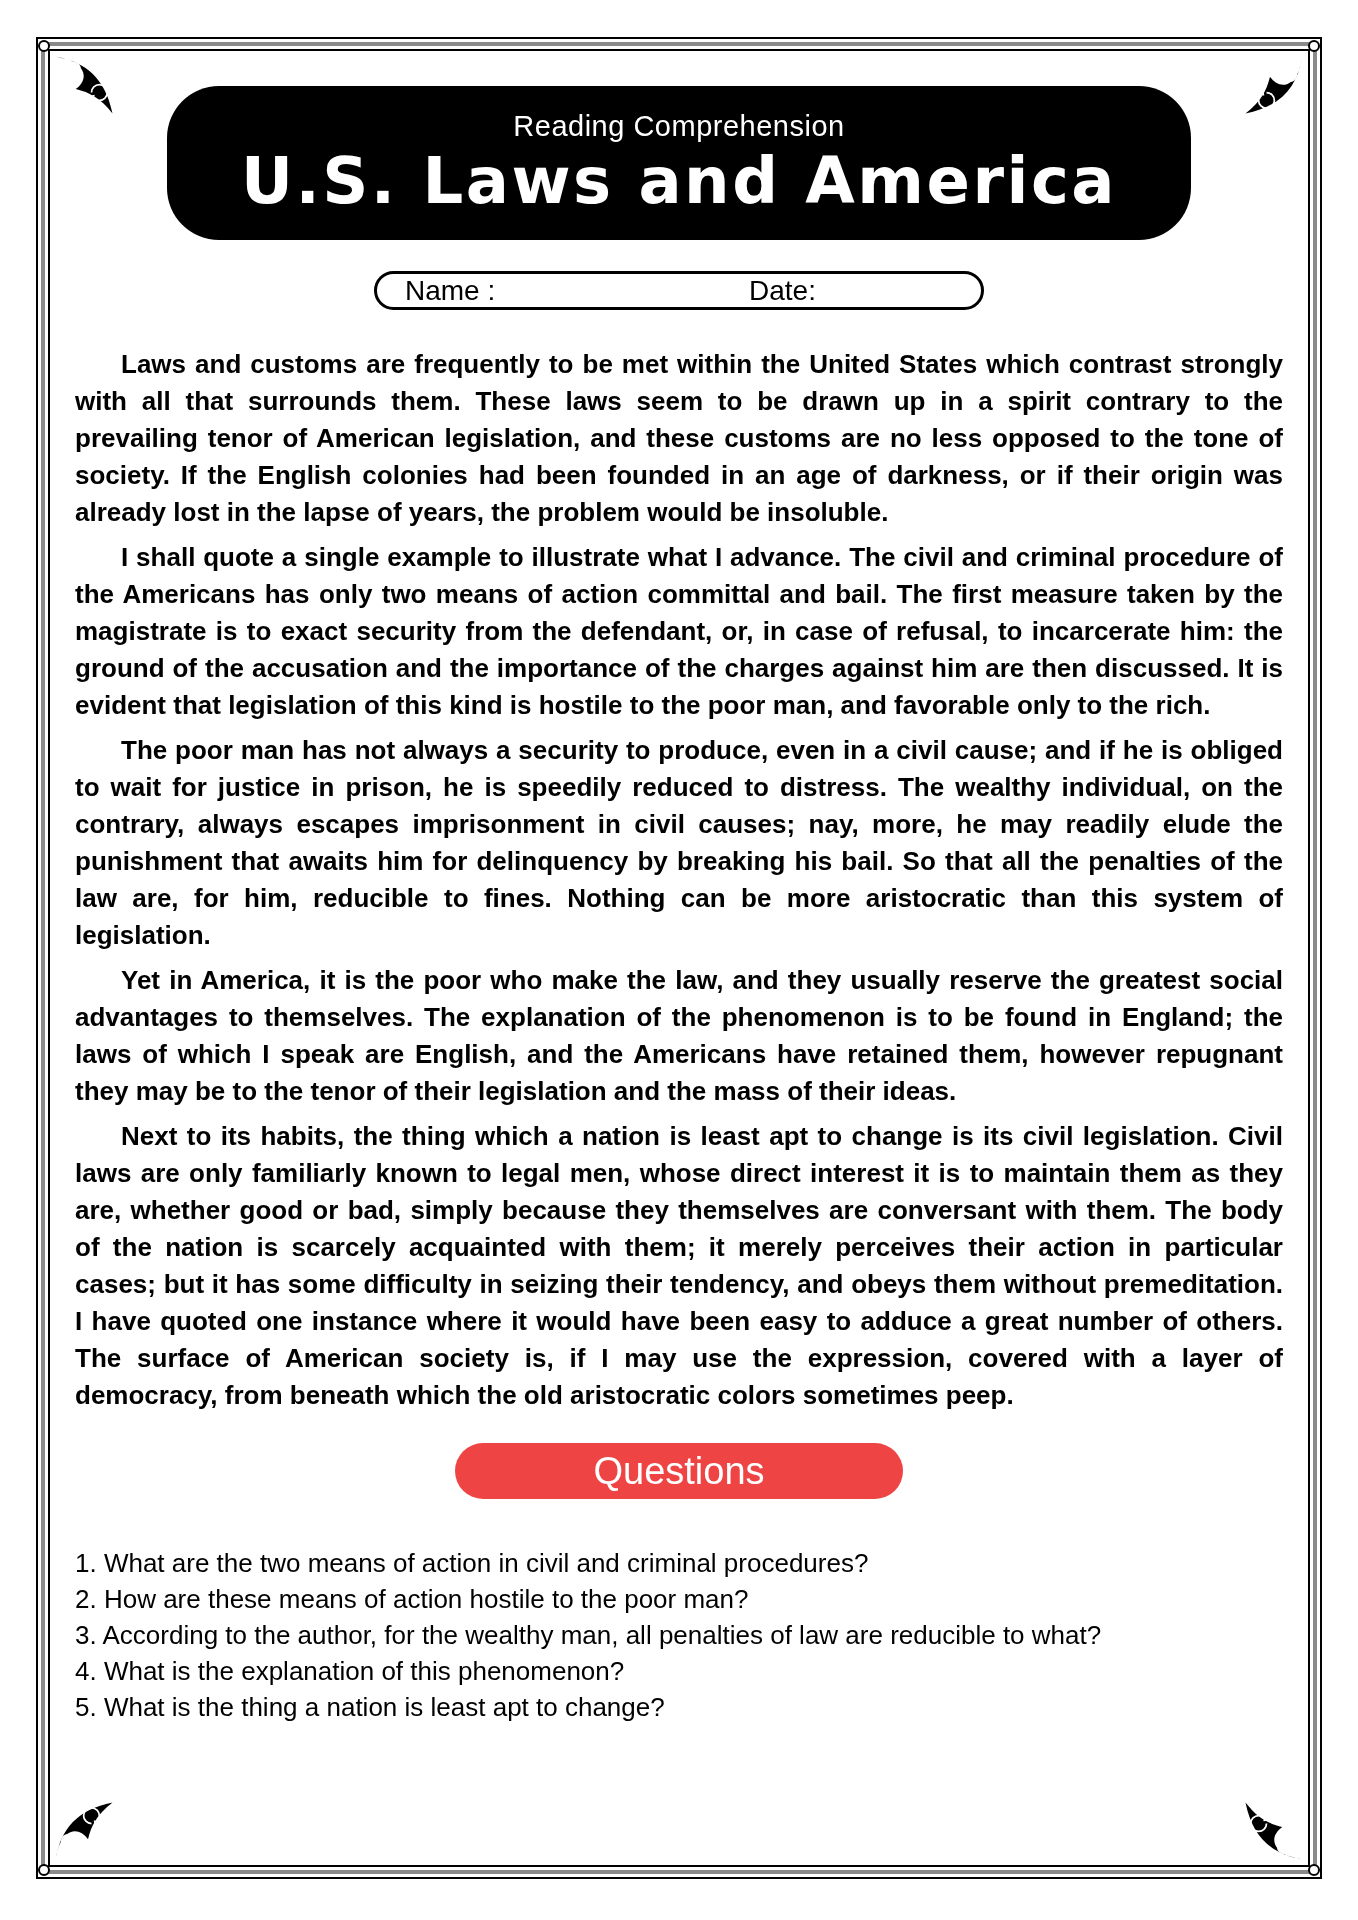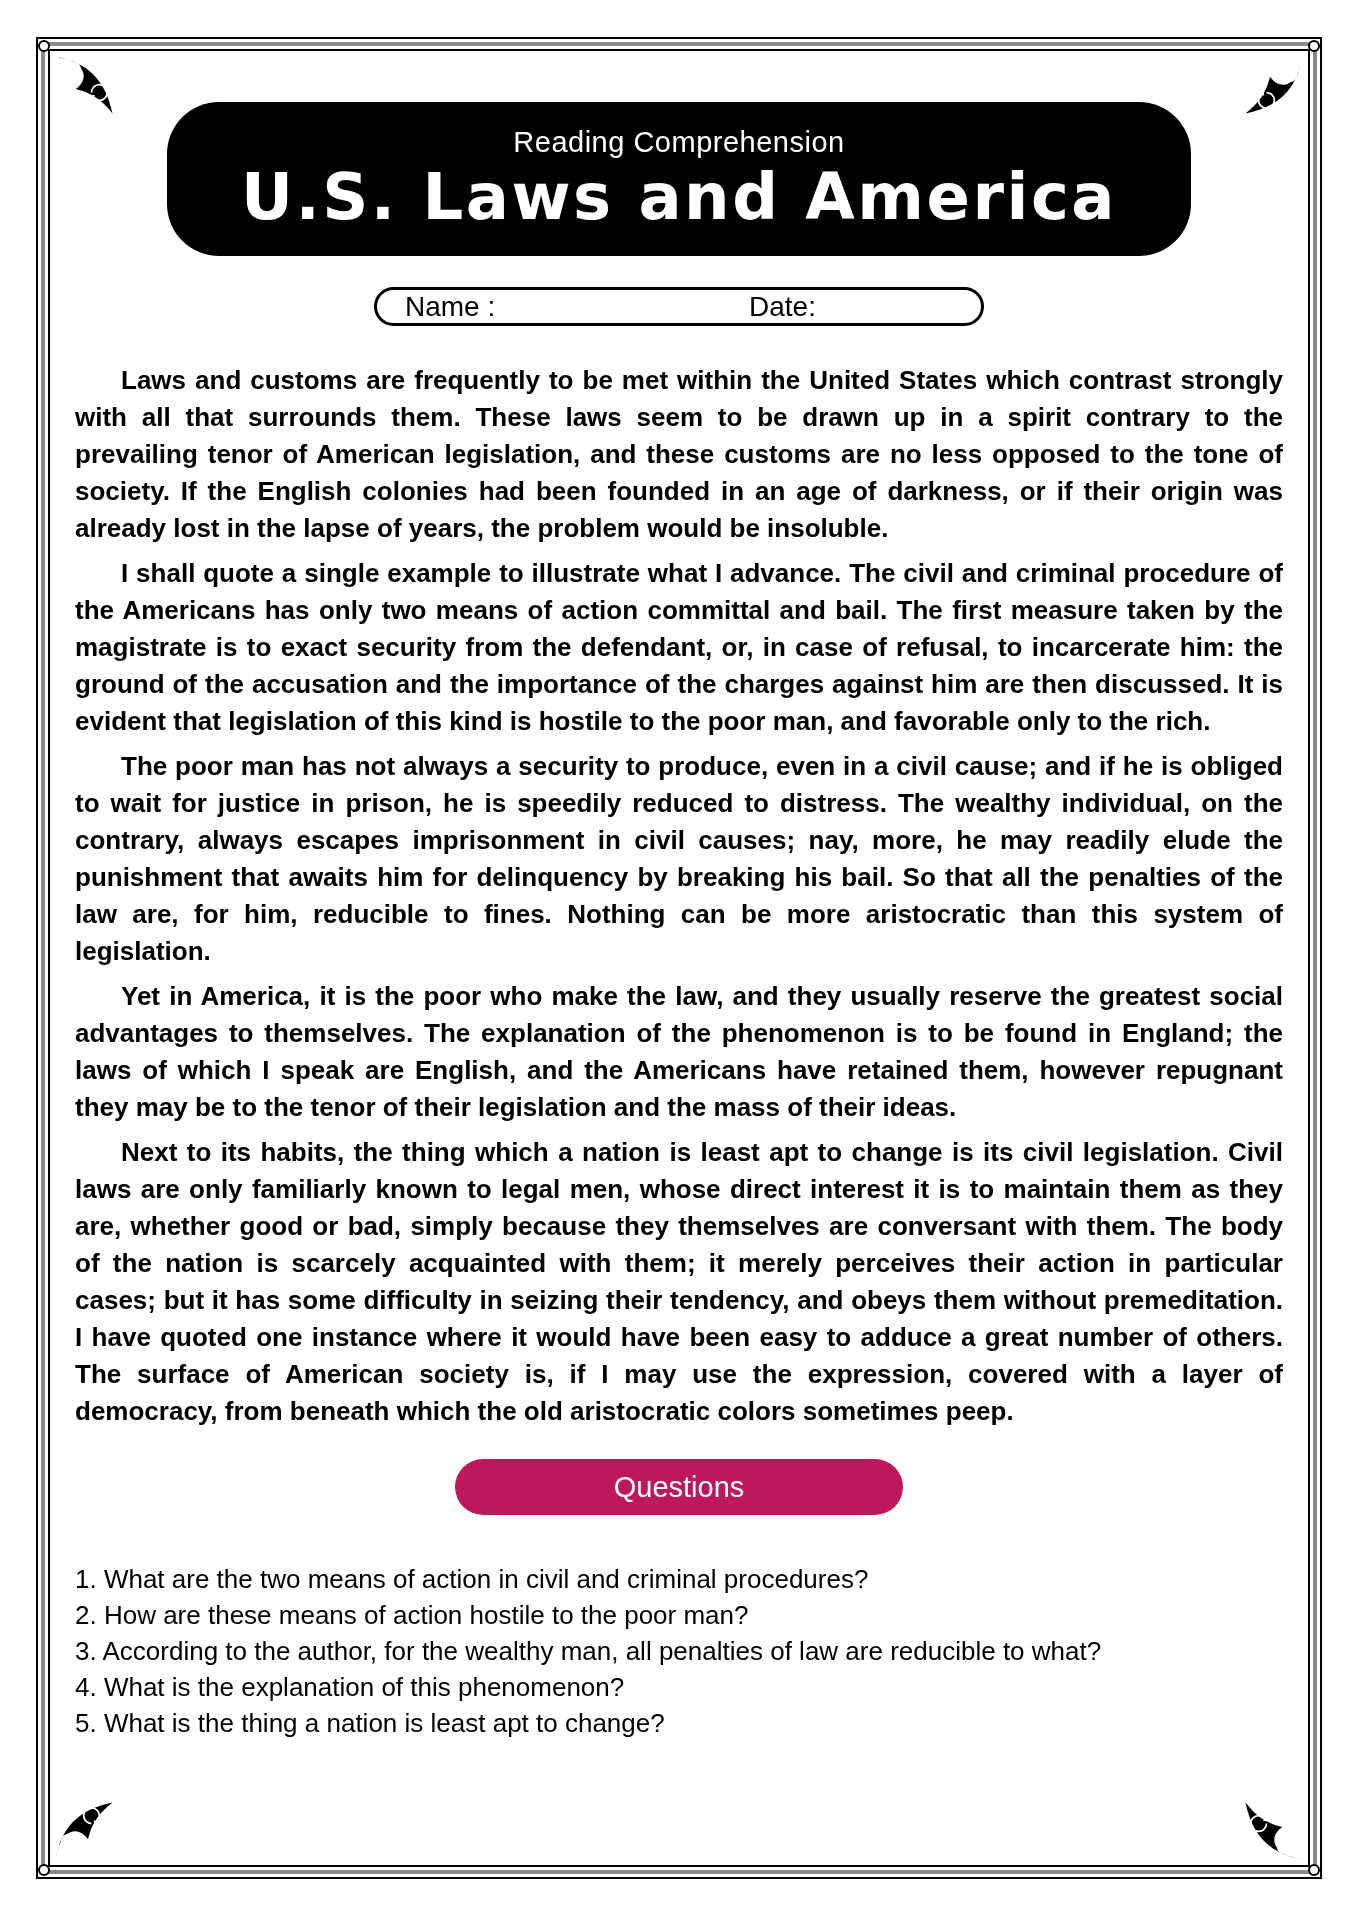--- a/index.html
+++ b/index.html
@@ -34,21 +34,21 @@
   .ring-bl { left: 38px;  bottom: 44px; }
   .ring-br { right: 38px; bottom: 44px; }
 
   .flourish { position: absolute; width: 70px; height: 70px; }
   .fl-tl { left: 53px;  top: 54px; }
   .fl-tr { right: 53px; top: 54px;    transform: rotate(90deg); }
   .fl-br { right: 53px; bottom: 58px; transform: rotate(180deg); }
   .fl-bl { left: 53px;  bottom: 58px; transform: rotate(270deg); }
 
   
-  .content { position: absolute; left: 0; top: 16px; width: 100%; }
+  .content { position: absolute; left: 0; top: 0; width: 100%; }
 
   .title-banner {
     width: 1024px; height: 154px; margin: 86px auto 0;
     background: #000; border-radius: 52px; color: #fff;
     display: flex; flex-direction: column; align-items: center; justify-content: center;
     gap: 5px; text-align: center;
   }
   .kicker { font-size: 29px; letter-spacing: 0.5px; }
   .main-title {
     font-size: 64px; font-weight: 700; letter-spacing: 2.5px;
@@ -67,23 +67,23 @@
   .passage { width: 1208px; margin: 36px auto 0; font-weight: bold; }
   .passage p {
     margin: 0 0 8px 0;
     font-size: 26px; line-height: 37px;
     text-align: justify; text-indent: 46px;
   }
   .passage p:last-child { margin-bottom: 0; }
 
   .questions-banner {
     width: 448px; height: 56px; margin: 29px auto 0;
-    background: #be185d; border-radius: 28px; color: #fff;
+    background: #ef4444; border-radius: 28px; color: #fff;
     display: flex; align-items: center; justify-content: center;
-    font-size: 29px;
+    font-size: 38px;
   }
 
   .questions-list { width: 1232px; margin: 46px auto 0 75px; }
   .q-item { font-size: 26px; line-height: 36px; }
 </style>
 </head>
 <body>
 
 <div class="frame-outer"></div>
 <div class="frame-gray"></div>

